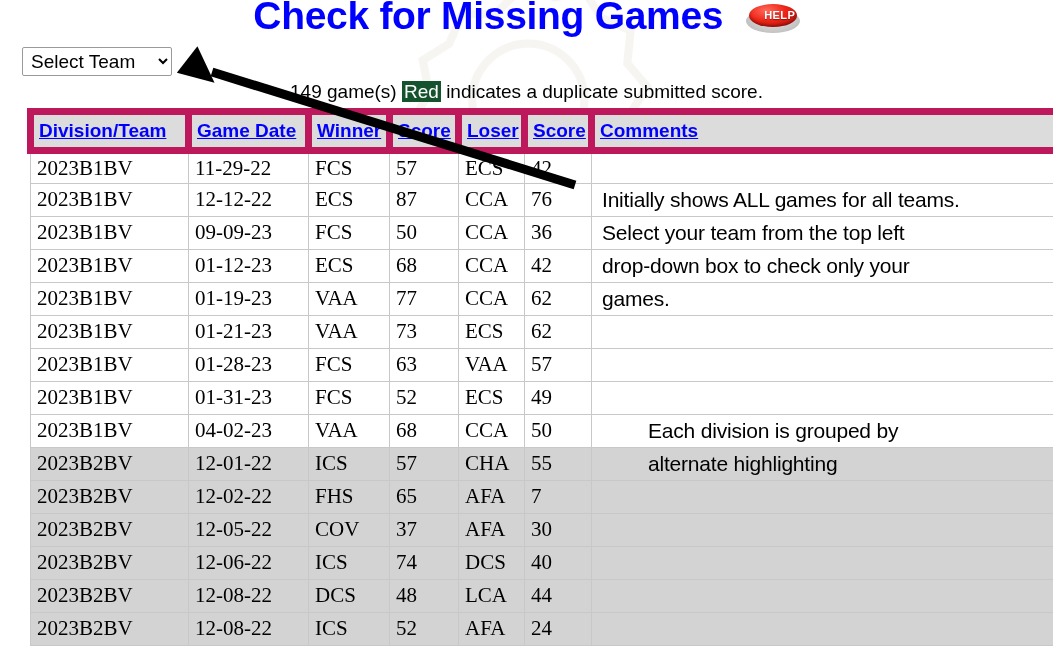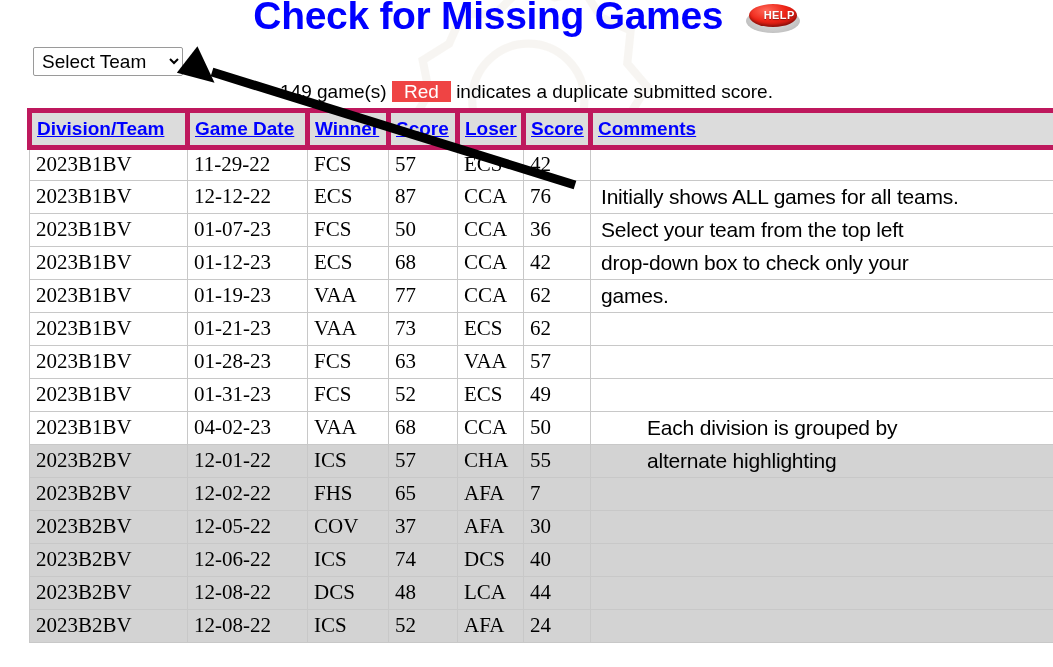--- a/index.html
+++ b/index.html
@@ -68,36 +68,36 @@
   #help-button .help-top {
     position: absolute;
     left: 3px; top: 2px;
     width: 48px; height: 23px;
     border-radius: 50%;
     background: radial-gradient(ellipse at 36% 28%, #ff6a5a 0%, #ee2417 45%, #b70d08 100%);
     box-shadow: inset 0 -2px 3px rgba(0,0,0,0.35);
   }
   #help-button .help-text {
     position: absolute;
-    left: 18px; top: 2px;
+    left: 10px; top: 2px;
     width: 48px; height: 23px;
     line-height: 23px;
-    text-align: left;
+    text-align: center;
     color: #ffffff;
     font-family: "Liberation Sans", sans-serif;
     font-weight: bold;
     font-size: 11px;
     letter-spacing: 0.4px;
     text-shadow: 0 1px 1px rgba(0,0,0,0.4);
   }
 
   
   #team-select {
     position: absolute;
-    left: 33px;
+    left: 22px;
     top: 47px;
     width: 150px;
     height: 29px;
     font-family: "Liberation Sans", sans-serif;
     font-size: 19px;
     color: #000000;
     background: #ffffff;
     border: 1px solid #9a9a9a;
     border-radius: 2px;
     padding: 0 4px;
@@ -111,23 +111,23 @@
     top: 81px;
     width: 1053px;
     text-align: center;
     font-family: "Liberation Sans", sans-serif;
     font-size: 19px;
     color: #000000;
     white-space: nowrap;
     z-index: 2;
   }
   #subtitle .red-tag {
-    background: #ef4444;
+    background: #14532d;
     color: #ffffff;
-    padding: 0 12px;
+    padding: 0 2px;
   }
 
   
   #games-table {
     position: absolute;
     left: 27px;
     top: 108px;
     width: 1026px;
     border-collapse: collapse;
     table-layout: fixed;
@@ -138,21 +138,21 @@
   #games-table col.c-div    { width: 158px; }
   #games-table col.c-date   { width: 120px; }
   #games-table col.c-winner { width:  81px; }
   #games-table col.c-wscore { width:  69px; }
   #games-table col.c-loser  { width:  66px; }
   #games-table col.c-lscore { width:  67px; }
   #games-table col.c-comm   { width: 465px; }
 
   #games-table thead th {
     background: #dcdcdc;
-    border: 5px solid #be185d;
+    border: 7px solid #be185d;
     padding: 3px 5px 4px 5px;
     text-align: left;
     vertical-align: top;
     font-weight: normal;
     height: 36px;
     box-sizing: border-box;
   }
   #games-table thead th a {
     color: #0000ff;
     text-decoration: underline;
@@ -265,21 +265,21 @@
         <td>2023B1BV</td>
         <td>12-12-22</td>
         <td>ECS</td>
         <td>87</td>
         <td>CCA</td>
         <td>76</td>
         <td class="comment-cell">Initially shows ALL games for all teams.</td>
       </tr>
       <tr class="grp-a">
         <td>2023B1BV</td>
-        <td>01-07-23</td>
+        <td>09-09-23</td>
         <td>FCS</td>
         <td>50</td>
         <td>CCA</td>
         <td>36</td>
         <td class="comment-cell">Select your team from the top left</td>
       </tr>
       <tr class="grp-a">
         <td>2023B1BV</td>
         <td>01-12-23</td>
         <td>ECS</td>

